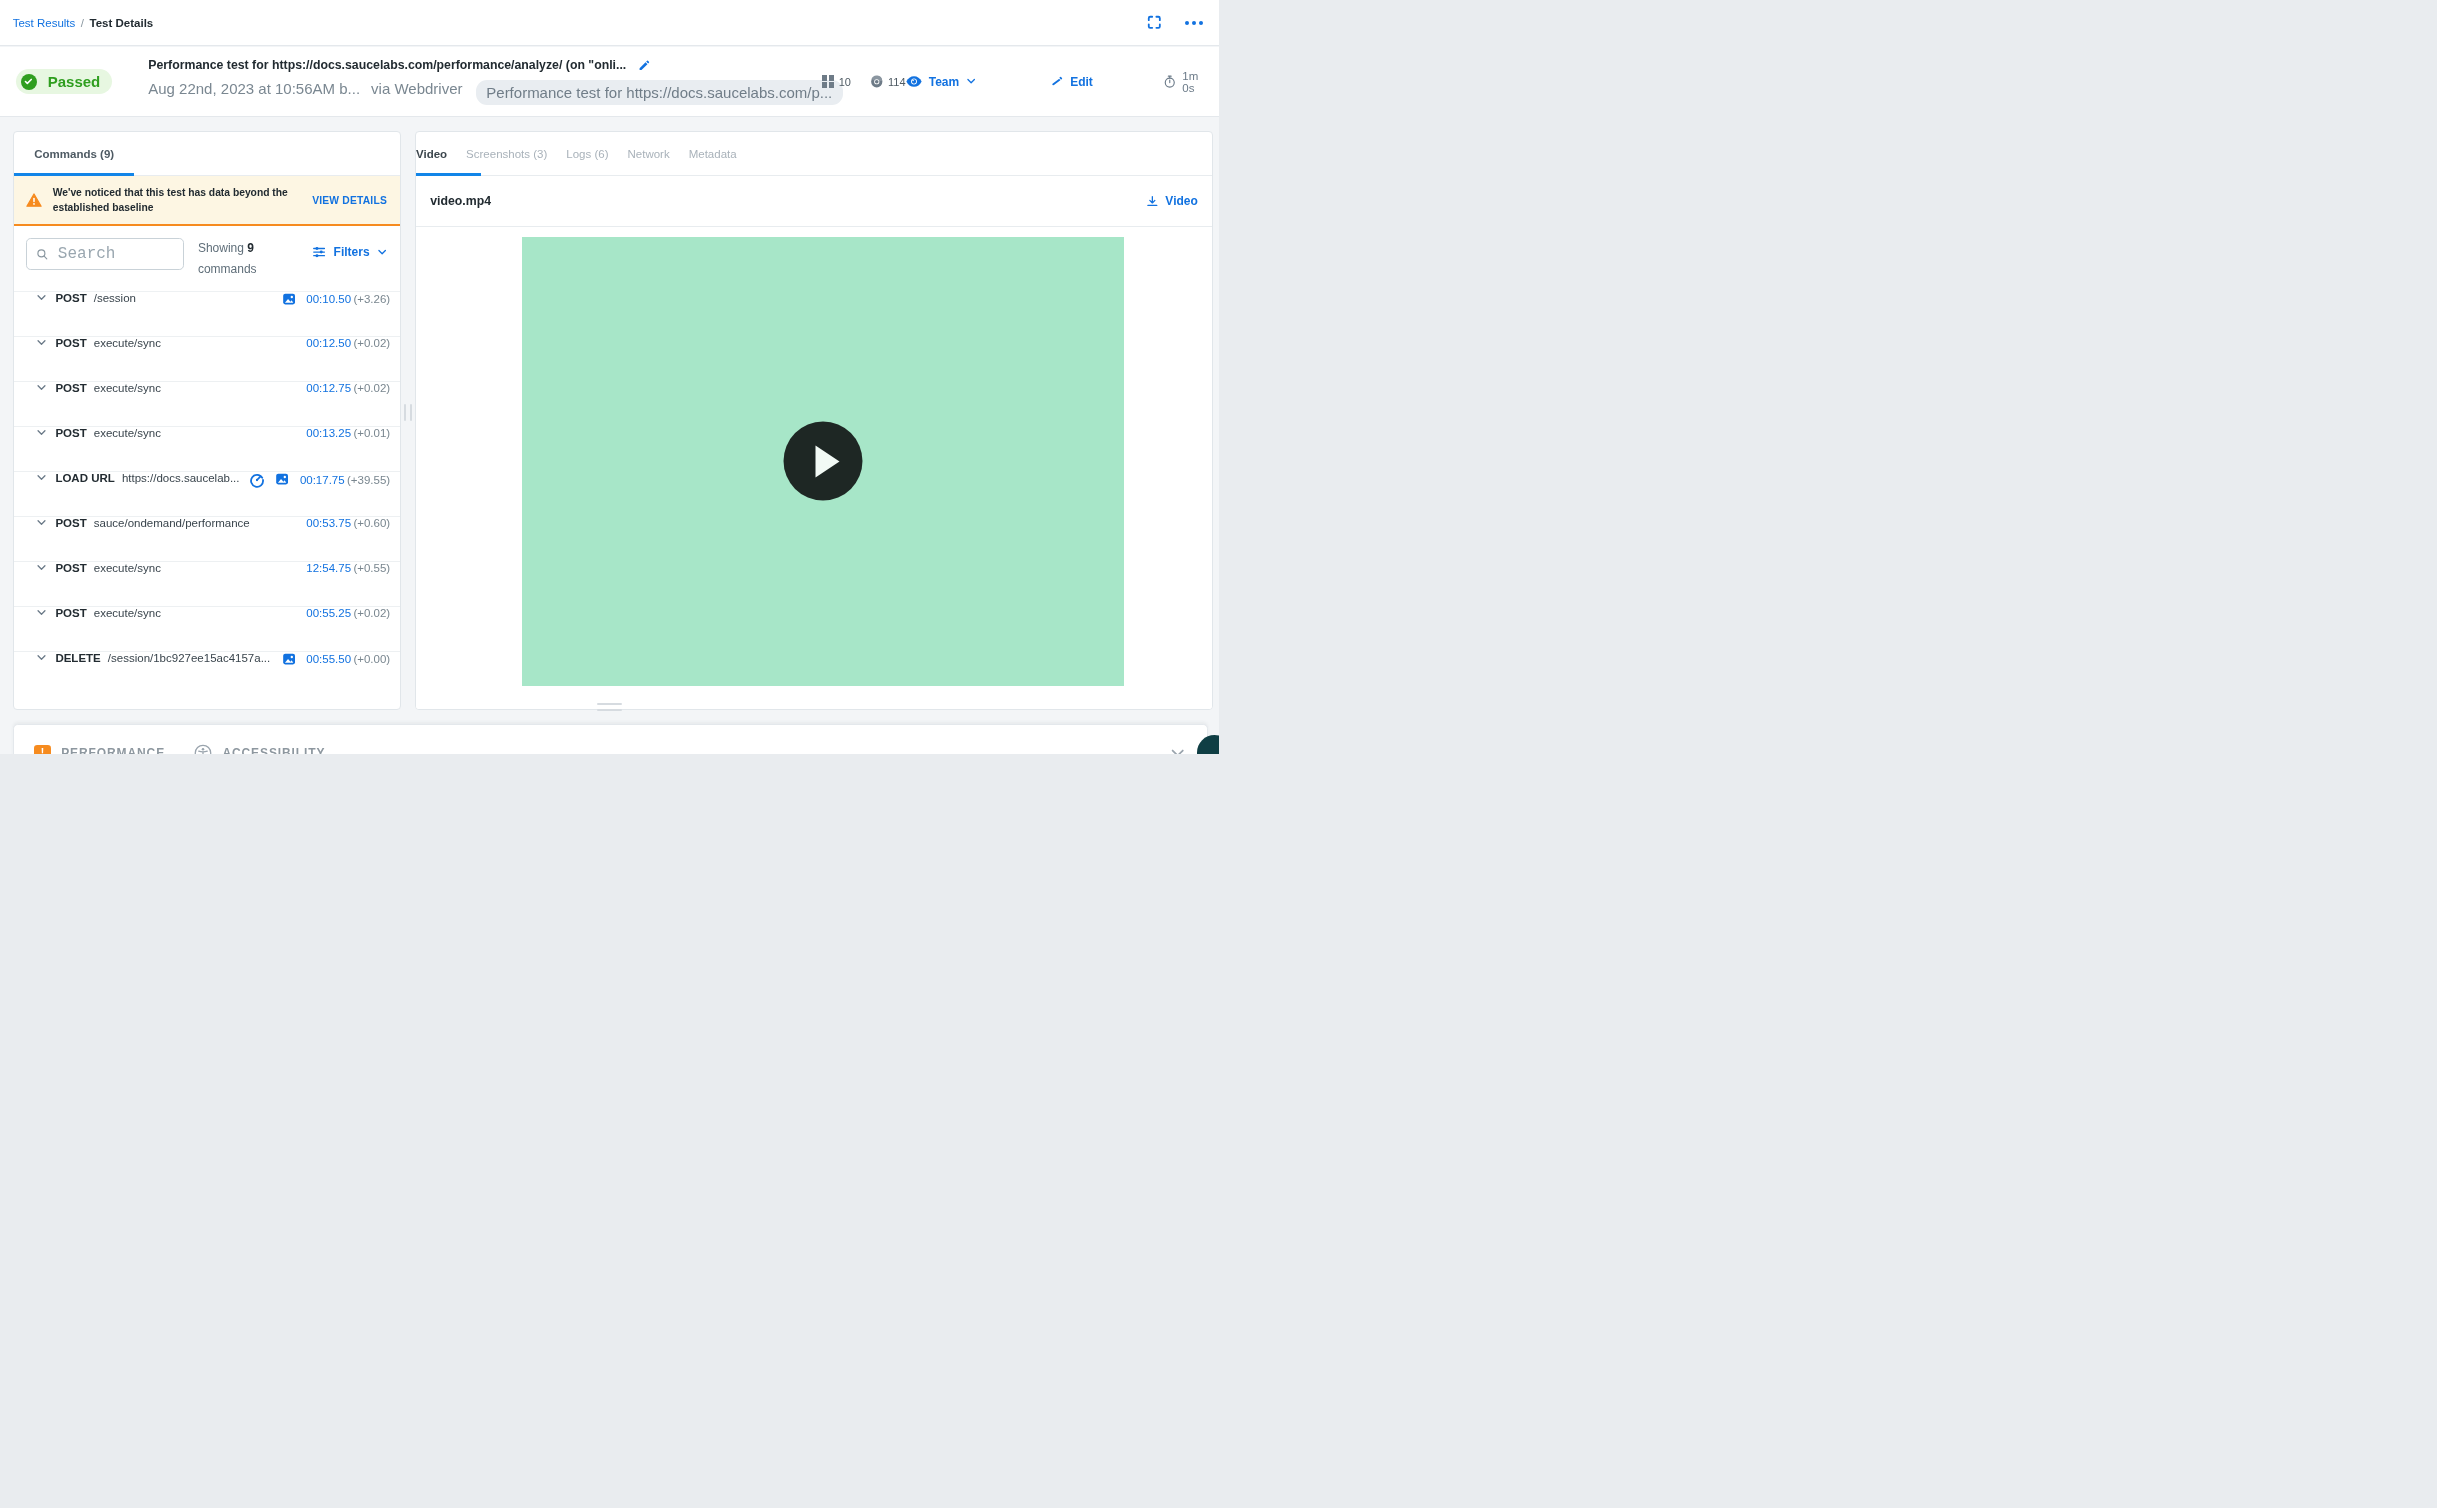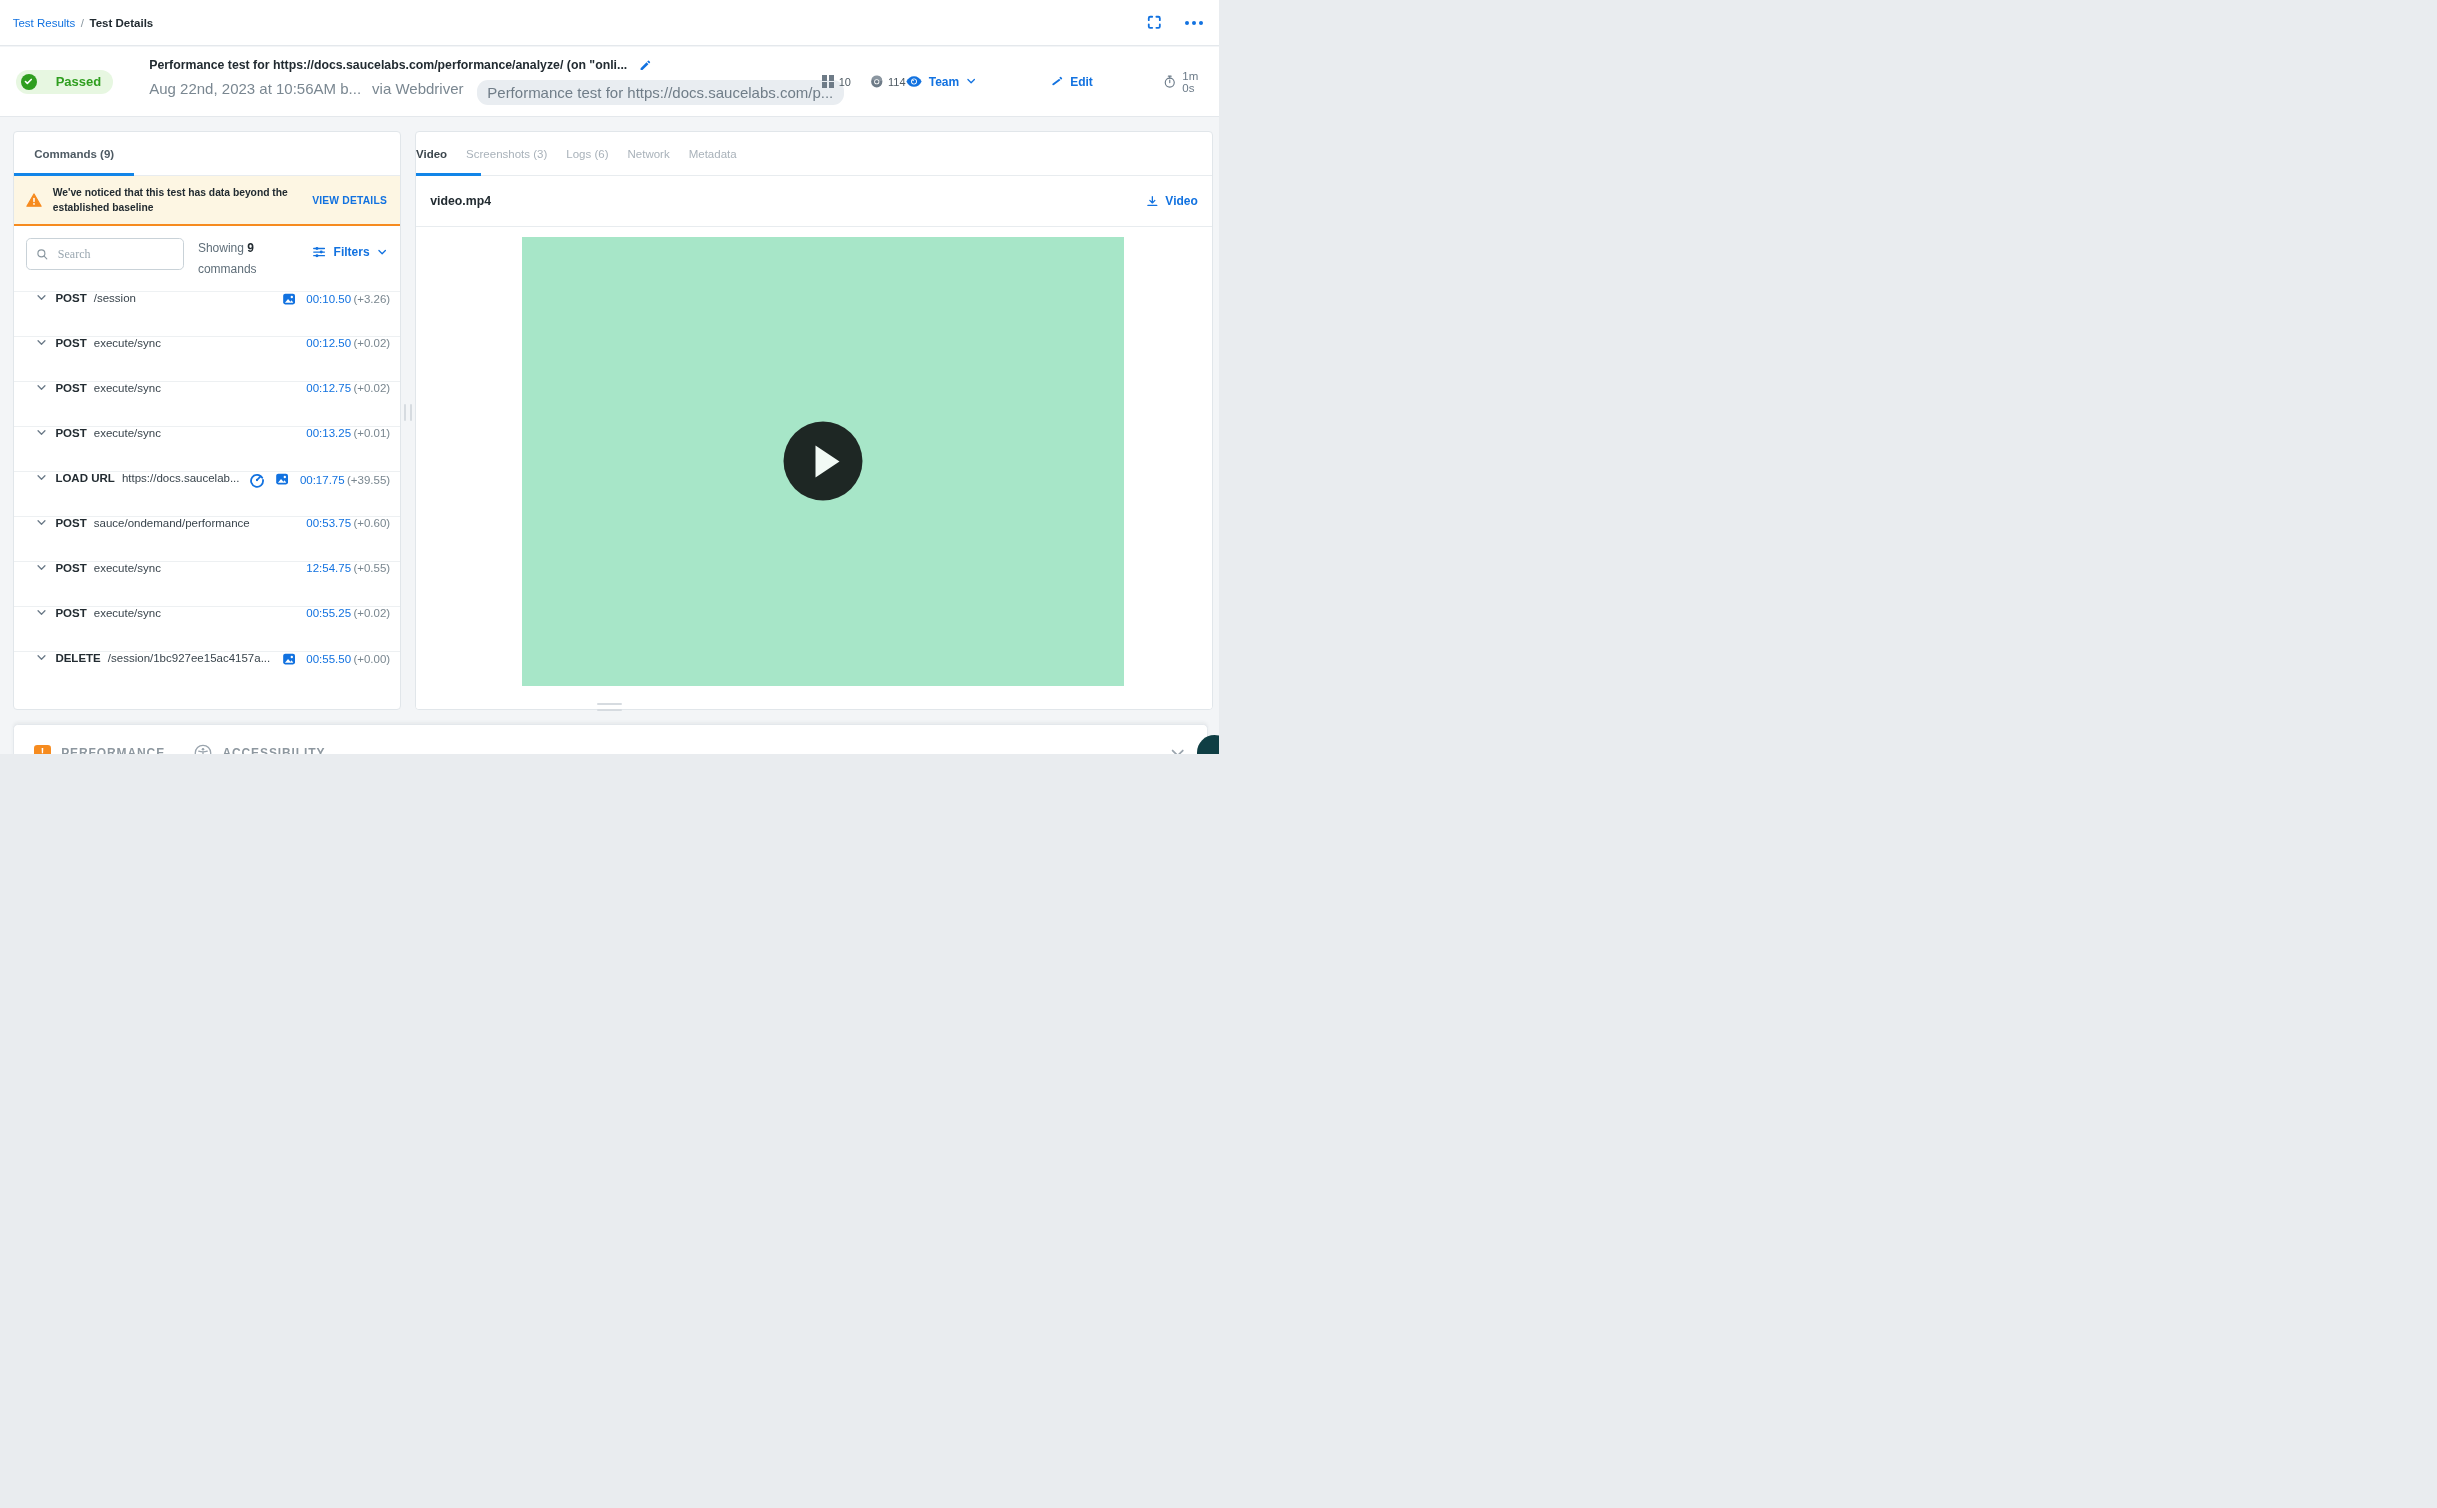--- a/index.html
+++ b/index.html
@@ -16,22 +16,22 @@
   .crumb-sep{color:#8a97a0;margin:0 5.5px}
   .crumb-current{color:#222b31;font-weight:bold}
   .topbar-actions{margin-left:auto;display:flex;align-items:center;gap:22px;padding-right:3.2px}
   .dots{display:flex;gap:3.2px}
   .dots i{width:4px;height:4px;border-radius:50%;background:#1272e0}
 
   
   .header{position:absolute;top:47px;left:0;right:0;height:70px;background:#fff;
           border-bottom:0.8px solid #e4e8ec;display:flex;align-items:center;
           padding:0 16px;box-sizing:border-box;z-index:4}
-  .badge-passed{display:flex;align-items:center;gap:19px;background:#e7f7e1;color:#2f9e1f;
-          font-weight:bold;font-size:13px;padding:4px 12px 4px 4.7px;border-radius:13.5px}
+  .badge-passed{display:flex;align-items:center;gap:11px;background:#e7f7e1;color:#2f9e1f;
+          font-weight:bold;font-size:15px;padding:4px 12px 4px 4.7px;border-radius:13.5px}
   .badge-check{width:16px;height:16px;border-radius:50%;background:#2f9e1f;
           display:flex;align-items:center;justify-content:center}
   .title-block{margin-left:36px;min-width:0}
   .title-row{display:flex;align-items:center;gap:12px}
   .test-title{font-size:12.3px;font-weight:bold;color:#222b31;white-space:nowrap}
   .sub-row{display:flex;align-items:flex-start;margin-top:7.1px;font-size:15px;color:#7a8791;white-space:nowrap}
   .sub-via{margin-left:11px}
   .tag-pill{margin-left:13.5px;background:#e9edf1;border-radius:11px;padding:4px 10.3px;color:#707d88}
   .env-icons{display:flex;align-items:center;margin-left:20.6px;color:#4e5a63;font-size:11px;gap:4.7px}
   .env-sep{width:9.5px}
@@ -57,21 +57,21 @@
   
   .warning{flex:0 0 auto;background:#fdf6e3;border-bottom:2.4px solid #f68b1f;display:flex;
            align-items:center;padding:8.7px 12.7px;gap:10.3px;box-sizing:border-box}
   .warning-text{font-size:10.3px;font-weight:bold;color:#222b31;line-height:1.5;width:256px}
   .view-details{margin-left:auto;color:#1272e0;font-weight:bold;font-size:10.3px;letter-spacing:0.2px;cursor:pointer;white-space:nowrap}
 
   
   .search-row{display:flex;align-items:flex-start;padding:12px 12.7px 10.3px;flex:0 0 auto}
   .search-box{width:158px;height:32px;border:0.8px solid #c9d2d8;border-radius:4.7px;display:flex;
               align-items:center;padding:0 8.7px;gap:7.1px;box-sizing:border-box;background:#fff}
-  .search-box input{border:0;outline:0;width:100%;font-size:12px;color:#333;font-family:Liberation Serif, serif;background:transparent}
+  .search-box input{border:0;outline:0;width:100%;font-size:16px;color:#333;font-family:Liberation Mono, monospace;background:transparent}
   .search-box input::placeholder{color:#9aa7b0}
   .showing{font-size:12px;color:#5f6e79;line-height:1.75;margin-left:13.5px}
   .showing b{color:#222b31}
   .filters{margin-left:auto;display:flex;align-items:center;gap:7.1px;color:#1272e0;
            font-weight:bold;font-size:12px;margin-top:7.1px;cursor:pointer}
 
   
   .cmd-list{flex:1;border-top:0.8px solid #eef1f3;overflow:hidden}
   .cmd-row{height:45px;display:flex;align-items:flex-start;padding:0 9.5px 0 22px;
            border-bottom:0.8px solid #edf0f2;box-sizing:border-box;cursor:pointer}

